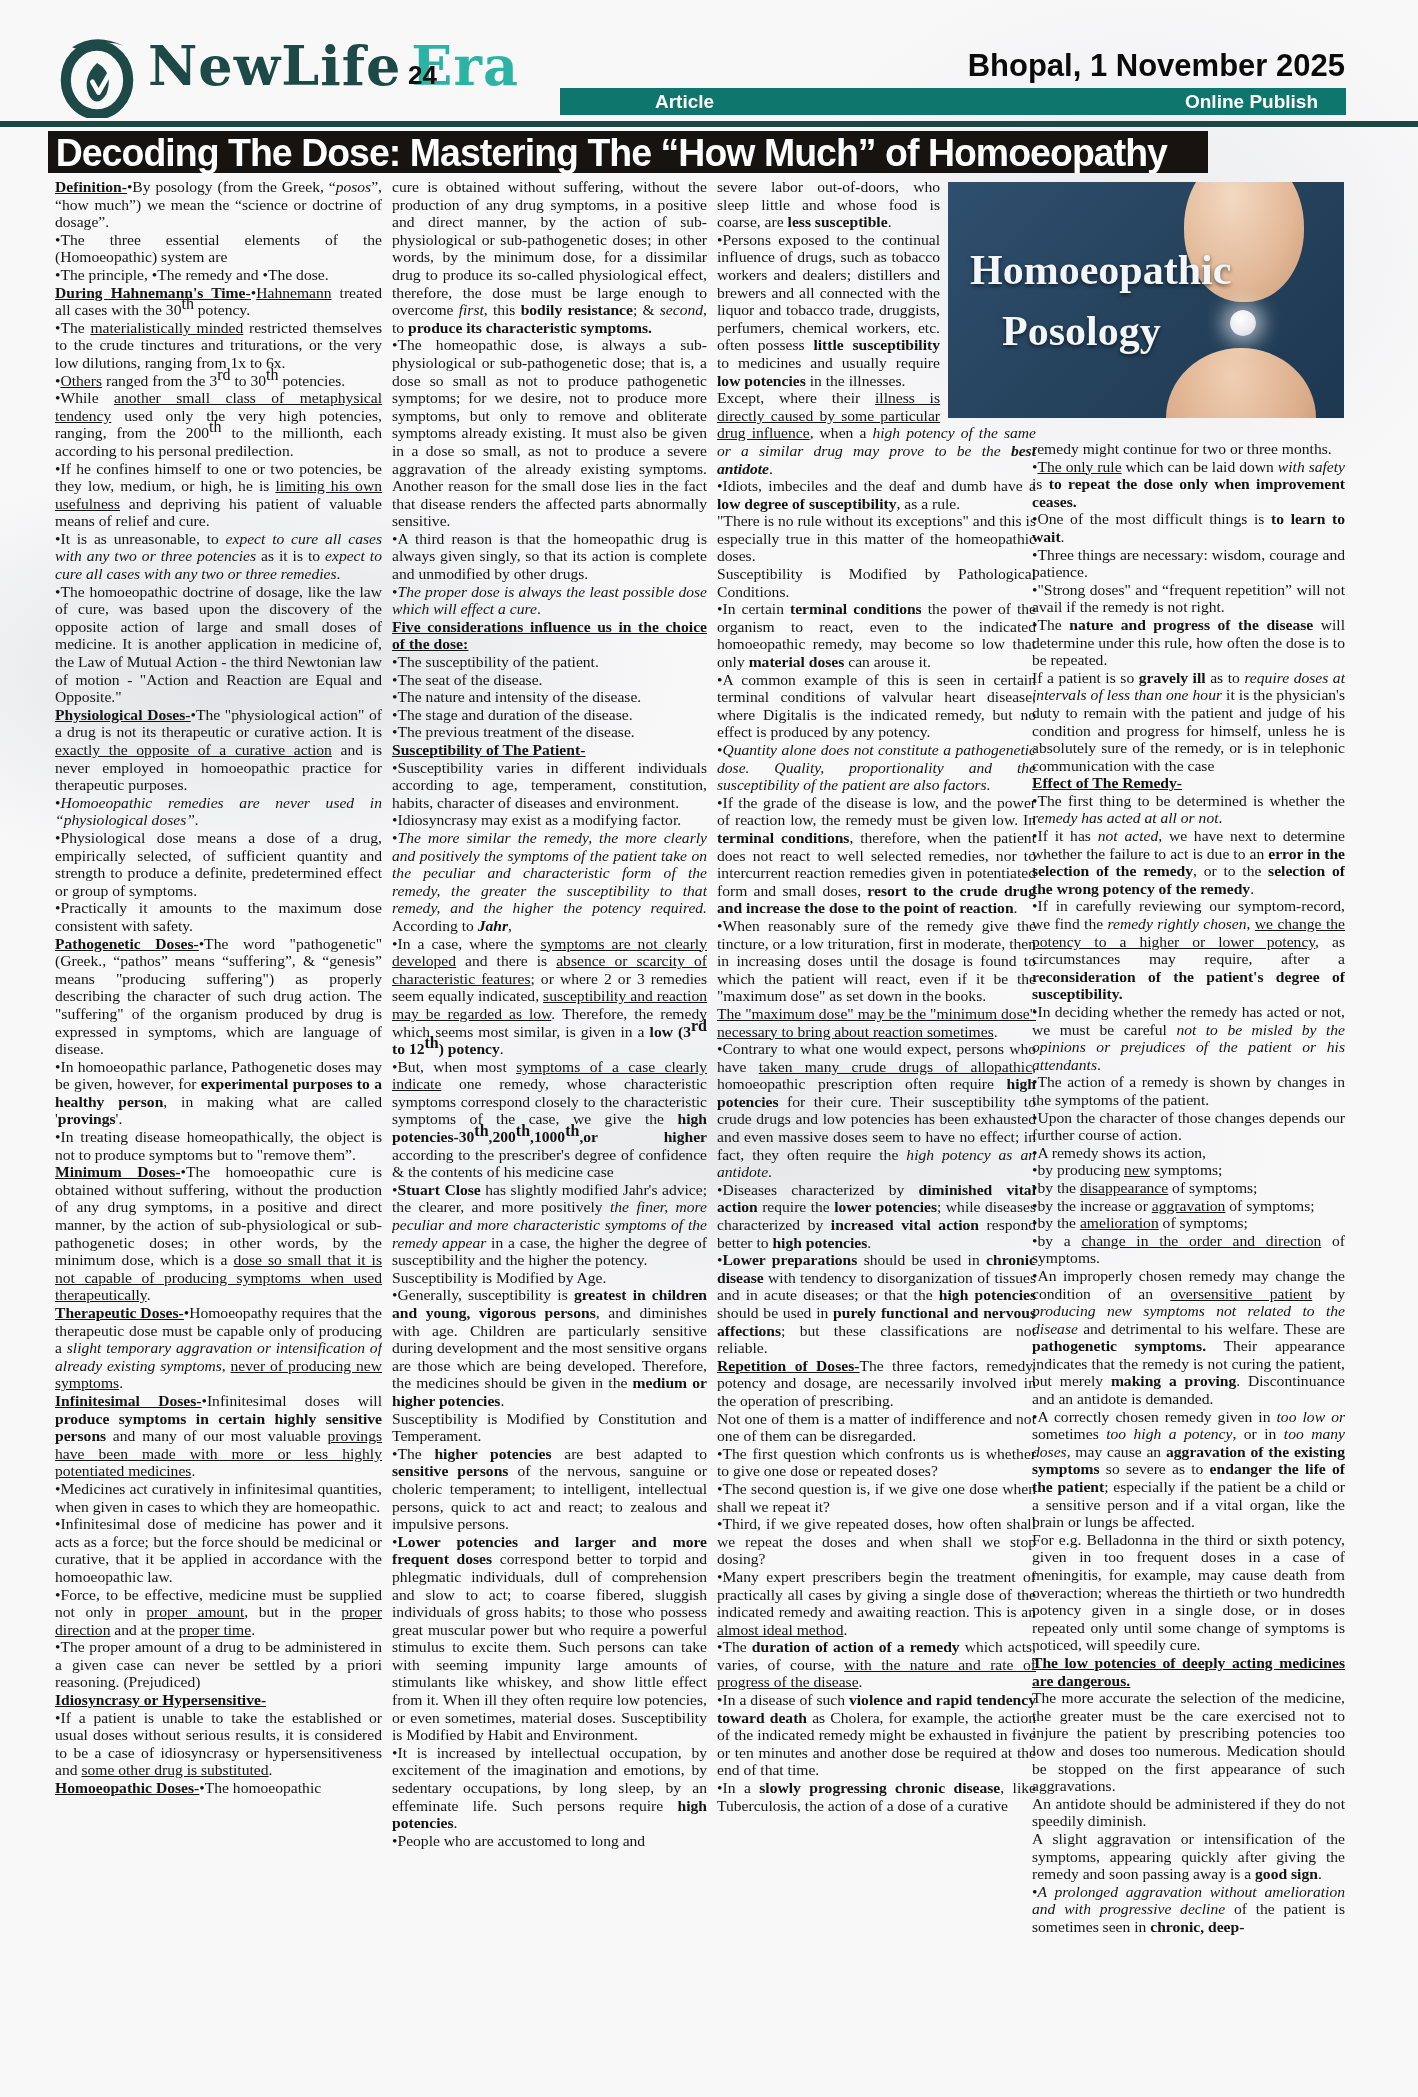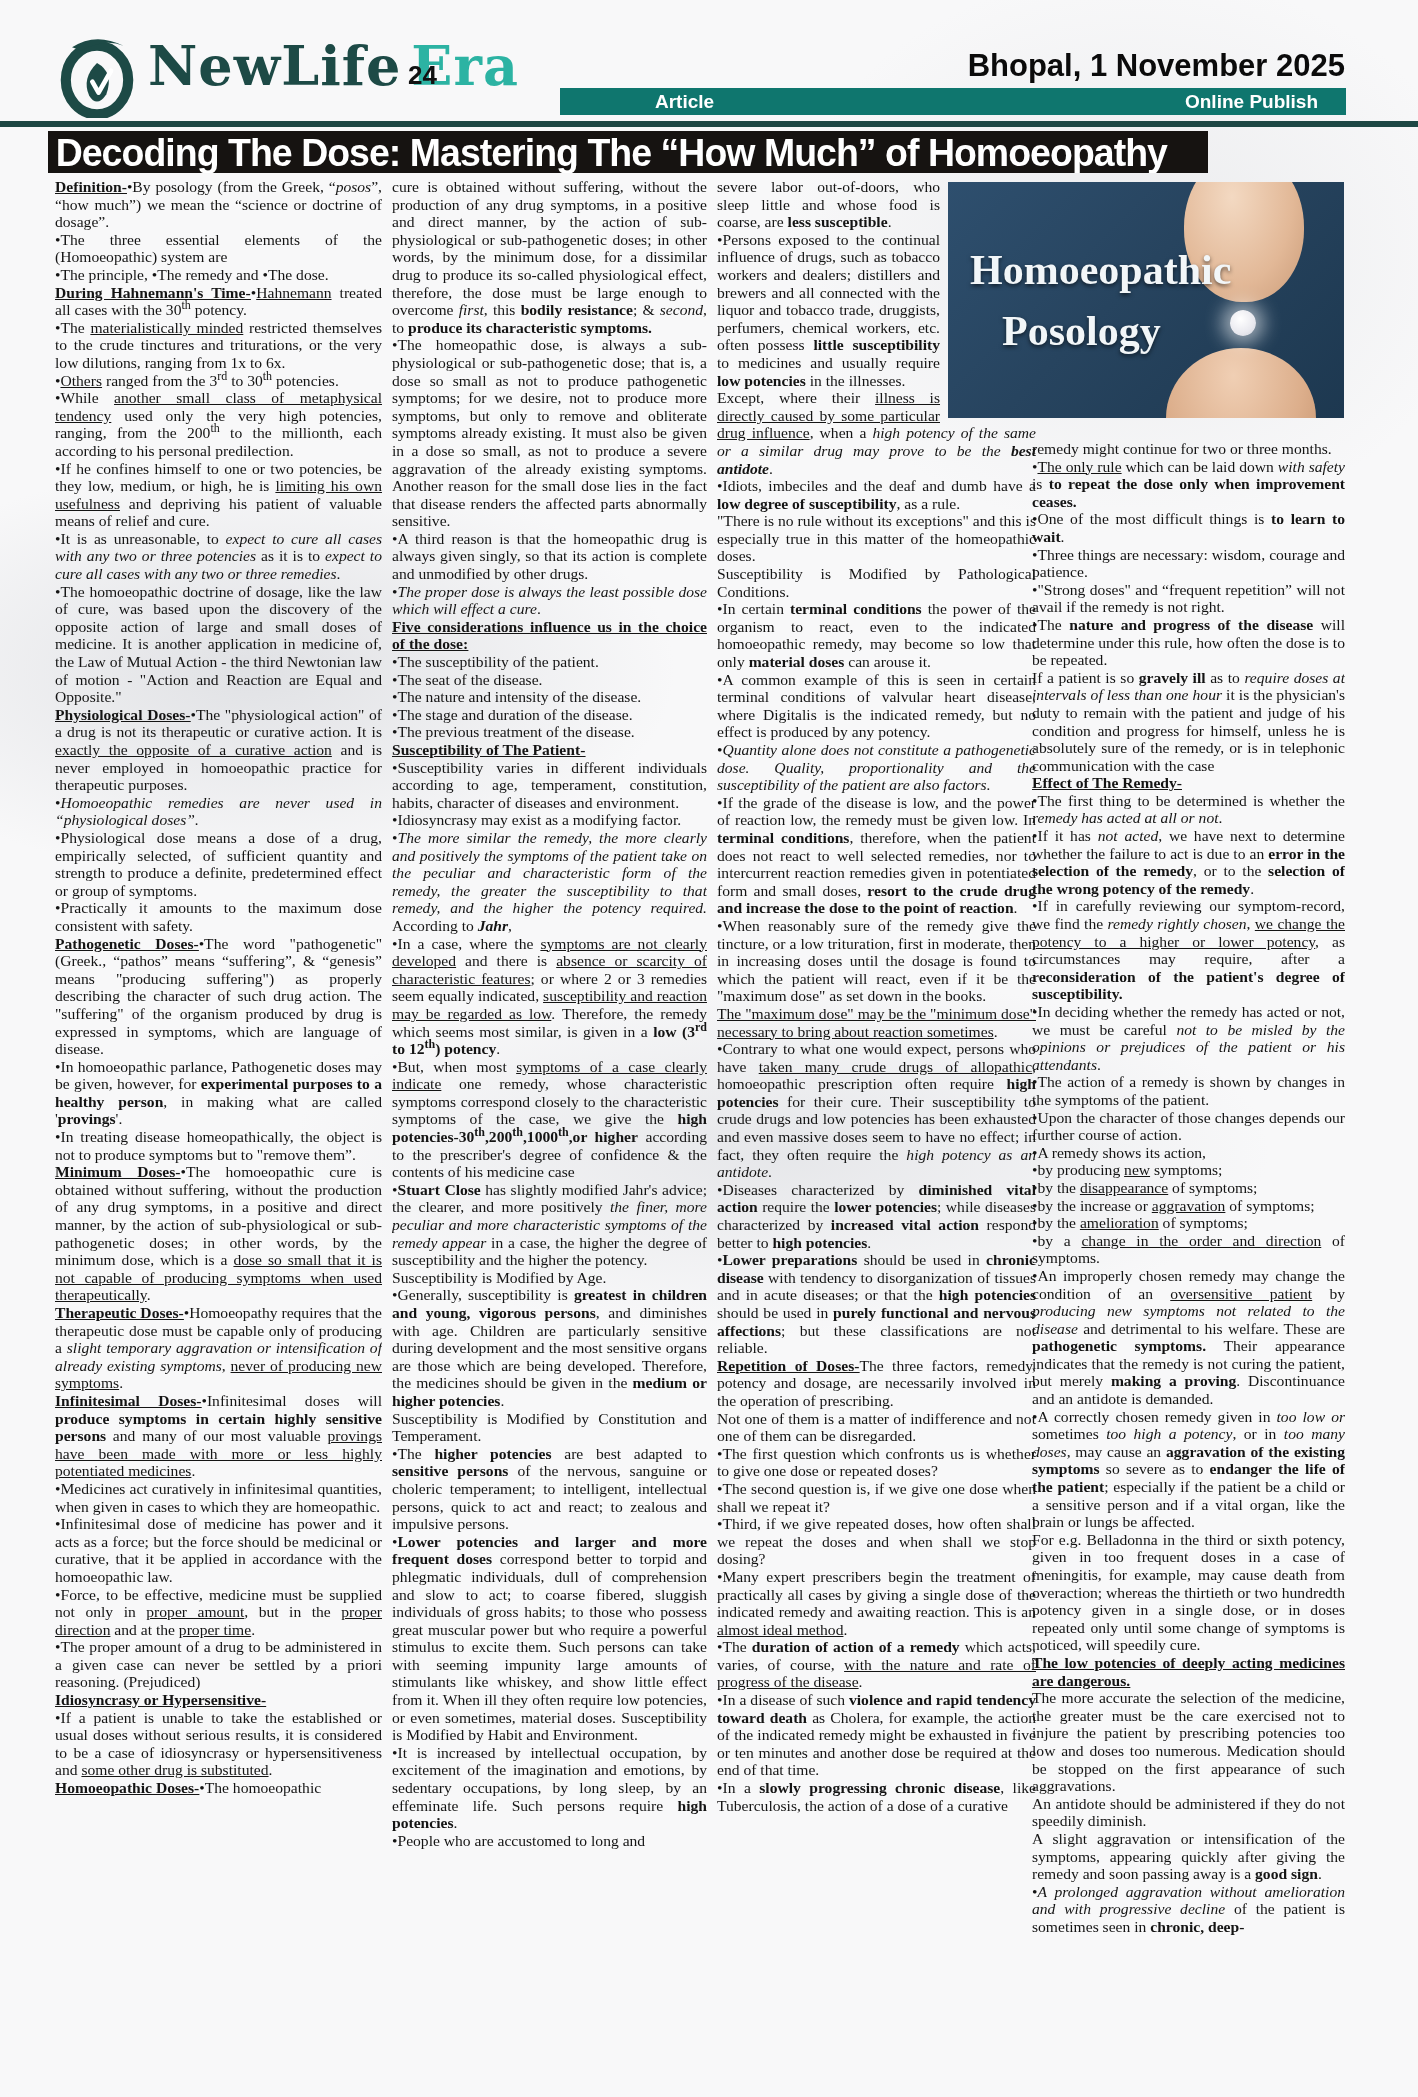--- a/index.html
+++ b/index.html
@@ -51,21 +51,21 @@
   
   .col{position:absolute;top:178px;height:1914px;overflow:hidden;
        font-size:15.6px;line-height:17.6px;text-align:justify;}
   .col p{margin:0;}
   #c1{left:55px;width:327px;}
   #c2{left:392px;width:315px;}
   #c3{left:717px;width:319px;font-family:Liberation Serif, serif;}
   #c4{left:1032px;width:313px;}
   #c3 .wrapblock{float:right;width:96px;height:244px;}
   #c4{padding-top:262px;height:1652px;}
-  sup{font-size:12px;line-height:0;}
+  sup{font-size:16px;line-height:0;}
   u b, b u{text-decoration:underline;}
 </style>
 </head>
 <body>
 
 <div class="masthead">
   <svg class="logo" viewBox="0 0 100 104">
     <ellipse cx="50" cy="56" rx="40" ry="44" fill="none" stroke="#1d4a46" stroke-width="13"></ellipse>
     <path d="M18 14 Q48 -6 84 12 Q60 2 30 18 Z" fill="#1d4a46"></path>
     <path d="M50 34 Q72 46 62 74 Q50 92 40 76 Q30 54 50 34 Z" fill="#1d4a46"></path>

